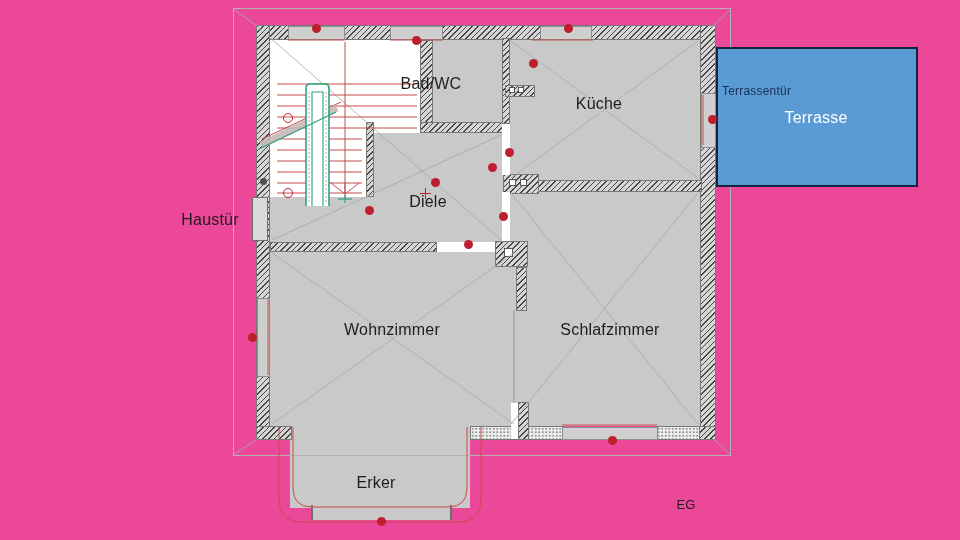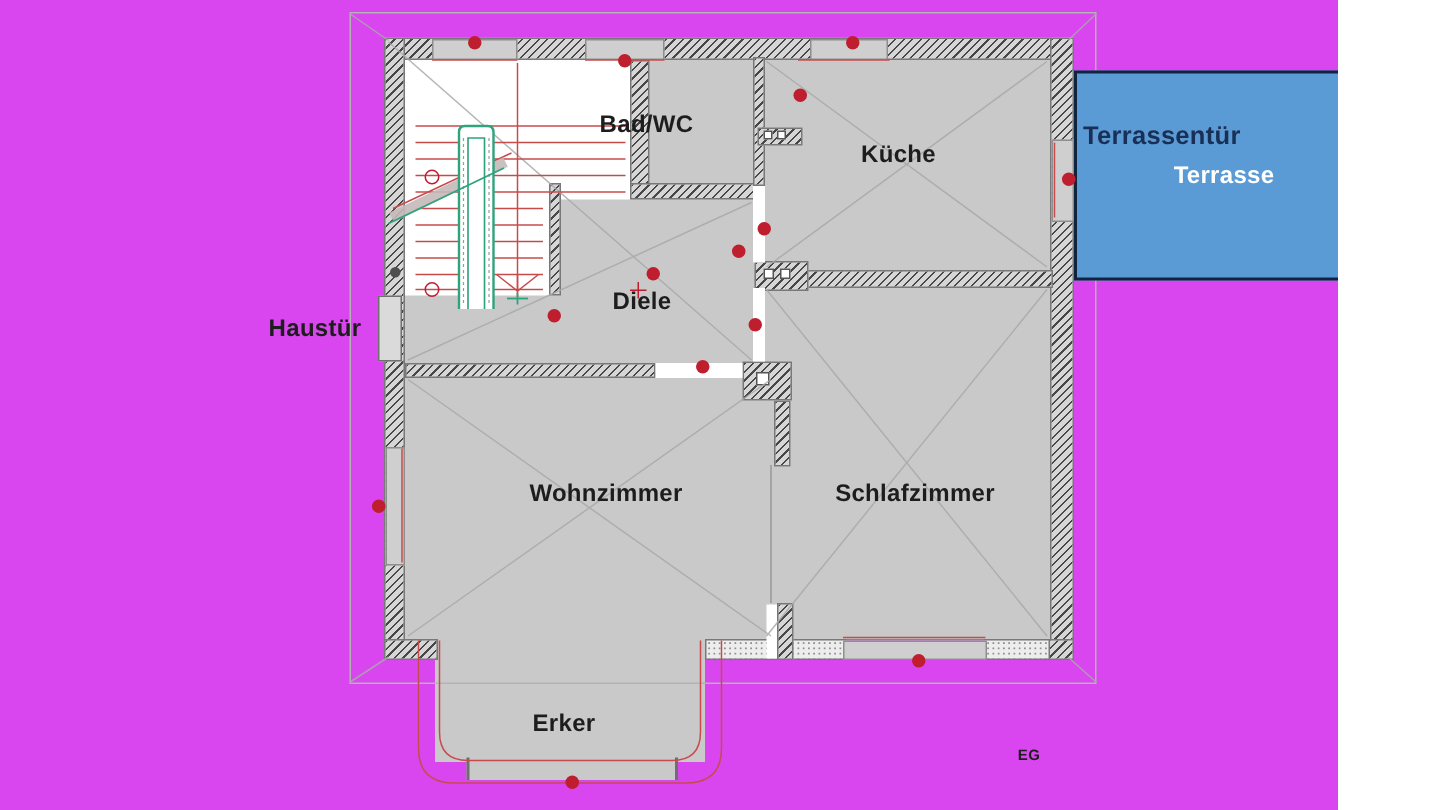--- a/index.html
+++ b/index.html
@@ -1,18 +1,17 @@
 <!DOCTYPE html>
 <html><head>
 <meta charset="utf-8">
 <style>
   html,body{margin:0;padding:0;background:#ffffff;}
-  #stage{position:relative;width:892px;height:540px;background:#d946ef;overflow:hidden;
+  #stage{position:relative;width:960px;height:540px;background:#ec4899;overflow:hidden;
          font-family:"Liberation Sans",sans-serif;
-         font-weight:bold;
          --room:#c9c9c9; --red-dot:#be1e2d; --red-line:#c84b4b; --green:#2fa37c;
          --terr-fill:#5b9bd5; --terr-border:#10243e; --terr-text:#1a2f55; --terrasse-text:#ffffff;}
   .abs{position:absolute;}
   .room{background:var(--room);}
   .white{background:#ffffff;}
   .wall{background-color:#d6d6d6;
         background-image:repeating-linear-gradient(135deg, rgba(40,40,40,.82) 0 1px, transparent 1px 4px);
         border:1px solid #787878; box-sizing:border-box;}
   .stipple{background-color:#ededed;
         background-image:radial-gradient(#8f8f8f 0.7px, transparent 0.9px);
@@ -164,21 +163,21 @@
       <div class="red-dot" style="left: 376.5px; top: 516.5px;"></div>
       <div class="red-circle" style="left: 283px; top: 113px;"></div>
       <div class="red-circle" style="left: 283px; top: 188px;"></div>
       <div class="gray-dot" style="left: 259.5px; top: 177.5px;"></div>
       <div class="plus" style="left: 419.5px; top: 187.5px;"></div>
     </div>
 
   <div class="label" style="left:431px;top:84px;">Bad/WC</div>
   <div class="label" style="left:599px;top:104px;">Küche</div>
   <div class="label" style="left:428px;top:202px;">Diele</div>
-  <div class="label" style="left:404px;top:330px;">Wohnzimmer</div>
+  <div class="label" style="left:392px;top:330px;">Wohnzimmer</div>
   <div class="label" style="left:610px;top:330px;">Schlafzimmer</div>
   <div class="label" style="left:376px;top:470px;margin-top:13px;">Erker</div>
   <div class="label" style="left:210px;top:220px;text-align:center;">Haustür</div>
-  <div class="label" style="left:722px;top:91px;transform:translate(0,-50%);color:var(--terr-text);font-size:17px;">Terrassentür</div>
+  <div class="label" style="left:722px;top:91px;transform:translate(0,-50%);color:var(--terr-text);font-size:12px;">Terrassentür</div>
   <div class="label" style="left:816px;top:118px;color:var(--terrasse-text);">Terrasse</div>
-  <div class="label" style="left:686px;top:504px;font-size:10px;">EG</div>
+  <div class="label" style="left:686px;top:504px;font-size:13px;">EG</div>
 
 </div>
 
 </body></html>

